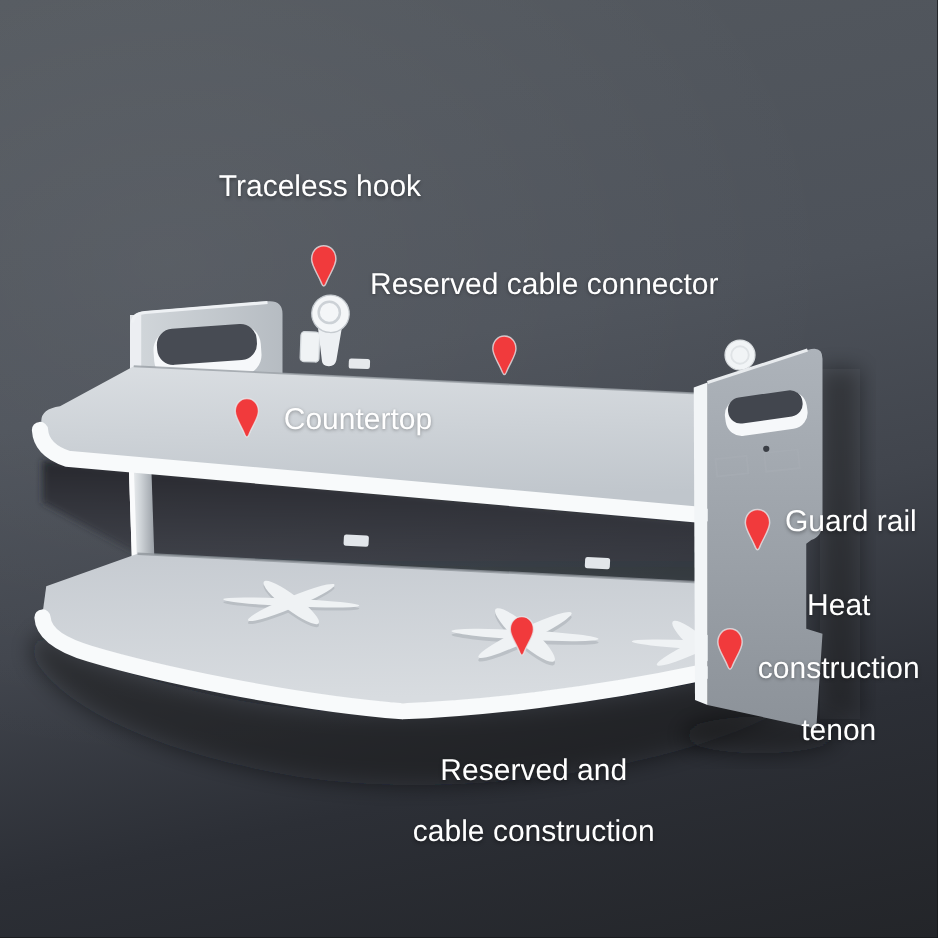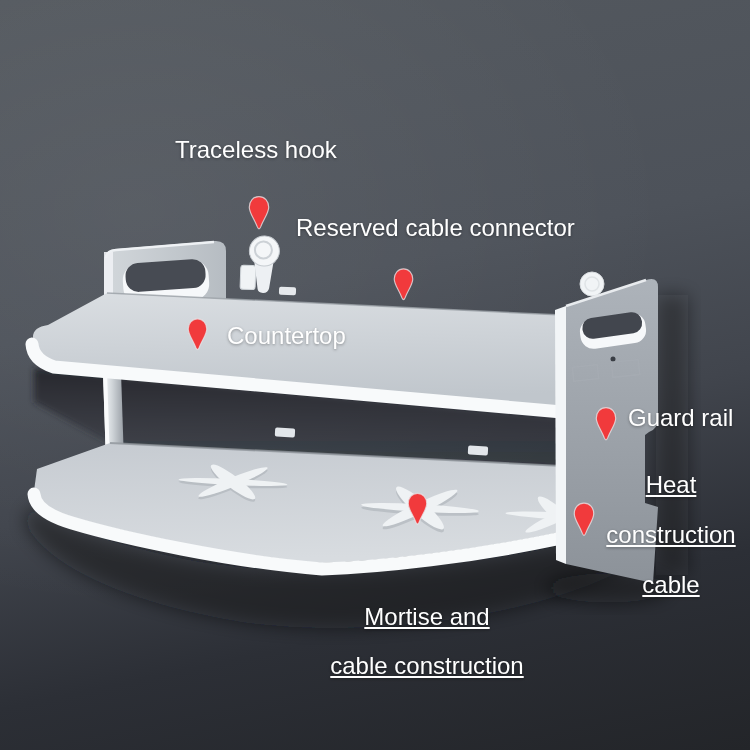--- a/index.html
+++ b/index.html
@@ -10,21 +10,21 @@
       linear-gradient(168deg,#54595f 0%,#4d525a 38%,#41454d 58%,#2c2f36 78%,#232529 100%);
     font-family:"Liberation Sans", sans-serif;
   }
   .scene{position:absolute;left:0;top:0;}
   .lbl{
     position:absolute;color:#ffffff;
     font-size:24px;line-height:1.15;font-weight:400;
     text-shadow:0 1px 3px rgba(0,0,0,0.35);
     white-space:nowrap;
   }
-  .lbl.multiline{white-space:normal;text-align:center;line-height:50px;text-decoration:underline;}
+  .lbl.multiline{white-space:normal;text-align:center;line-height:50px;}
   .pin{position:absolute;}
   .pin svg{display:block;}
 </style>
 </head>
 <body>
 
 <div class="stage">
 
   <svg class="scene" width="750" height="750" viewBox="0 0 750 750">
     <defs>
@@ -199,21 +199,21 @@
 
   <div class="lbl" style="left:227px;top:322px;">Countertop</div>
 
   <div class="lbl" style="left:296px;top:214px;">Reserved cable connector</div>
 
   <div class="lbl" style="left:628px;top:404px;">Guard rail</div>
 
   <div class="lbl multiline" style="left:591px;top:460px;width:160px;">
     <span>Heat</span><br>
     <span>construction</span><br>
-    <span>cable</span>
+    <span>tenon</span>
   </div>
 
   <div class="lbl multiline" style="left:292px;top:592px;width:270px;line-height:49px;">
-    <span>Mortise and</span><br>
+    <span>Reserved and</span><br>
     <span>cable construction</span>
   </div>
 
 </div>
 
 </body></html>

